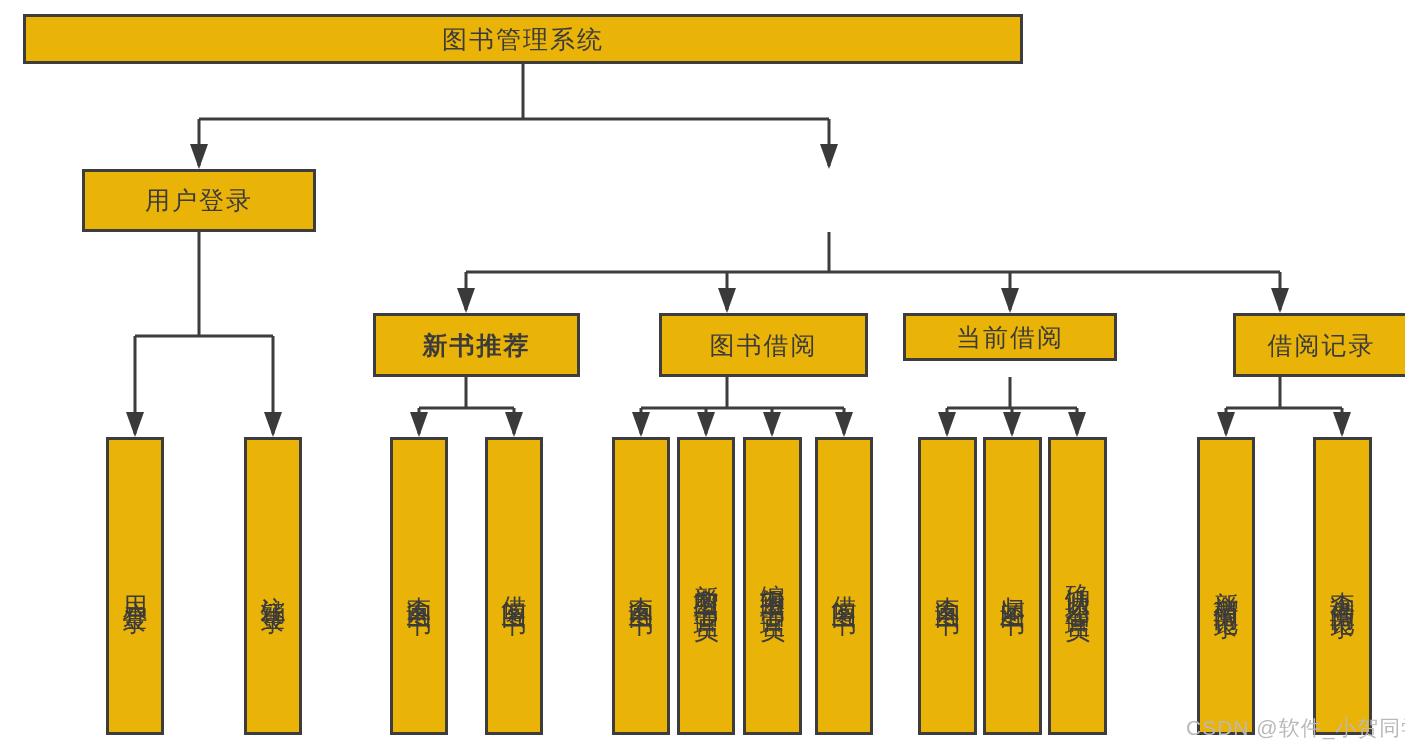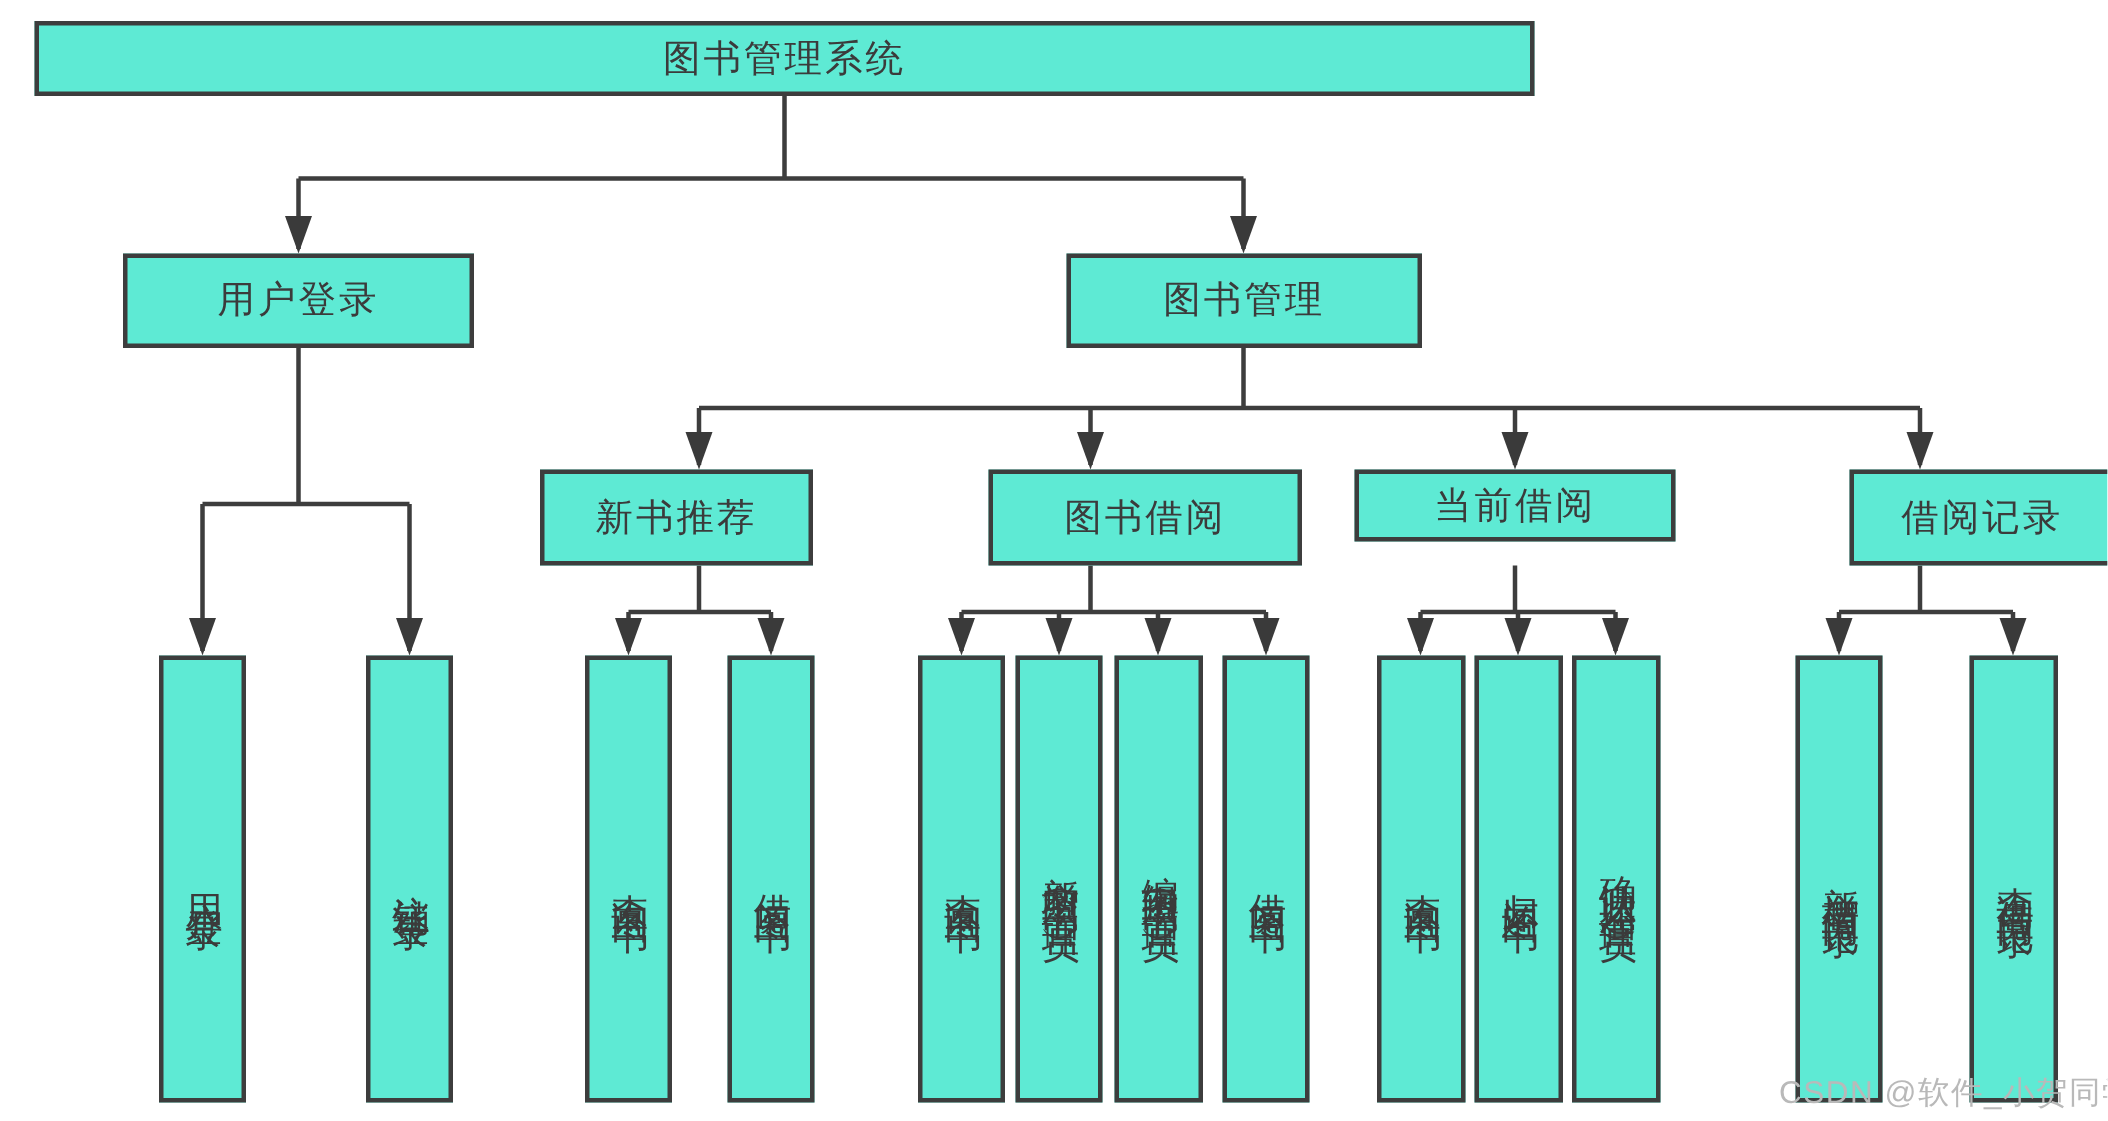--- a/index.html
+++ b/index.html
@@ -19,21 +19,21 @@
     position: absolute;
     left: 0;
     top: 0;
     width: 1405px;
     height: 747px;
   }
   .hbox, .vbox {
     position: absolute;
     box-sizing: border-box;
     border: 3px solid #3d3d3d;
-    background: #5eead4;
+    background: #eab308;
     color: #3b3b3b;
     display: flex;
     align-items: center;
     justify-content: center;
     text-align: center;
   }
   .hbox {
     font-size: 25px;
     letter-spacing: 2px;
     line-height: 1;
@@ -97,23 +97,22 @@
       <polygon points="1003,412 1021,412 1012,437"></polygon>
       <polygon points="1068,412 1086,412 1077,437"></polygon>
       <polygon points="1217,412 1235,412 1226,437"></polygon>
       <polygon points="1333,412 1351,412 1342,437"></polygon>
     </g>
   </svg>
 
   <div class="hbox" style="left:23px; top:14px; width:1000px; height:50px;">图书管理系统</div>
 
   <div class="hbox" style="left:82px; top:169px; width:234px; height:63px;">用户登录</div>
-  <div class="hbox" style="left:711px; top:169px; width:237px; height:63px;">图书管理</div>
 
-  <div class="hbox" style="left:360px; top:313px; width:182px; height:64px;">新书推荐</div>
+  <div class="hbox" style="left:373px; top:313px; width:207px; height:64px;font-weight:bold;">新书推荐</div>
   <div class="hbox" style="left:659px; top:313px; width:209px; height:64px;">图书借阅</div>
   <div class="hbox" style="left:903px; top:313px; width:214px; height:48px;">当前借阅</div>
   <div class="hbox" style="left:1233px; top:313px; width:177px; height:64px;">借阅记录</div>
 
   <div class="vbox" style="left:106px; top:437px; width:58px; height:298px;">用户登录</div>
   <div class="vbox" style="left:244px; top:437px; width:58px; height:298px;">注销登录</div>
 
   <div class="vbox" style="left:390px; top:437px; width:58px; height:298px;">查询图书</div>
   <div class="vbox" style="left:485px; top:437px; width:58px; height:298px;">借阅图书</div>
 

